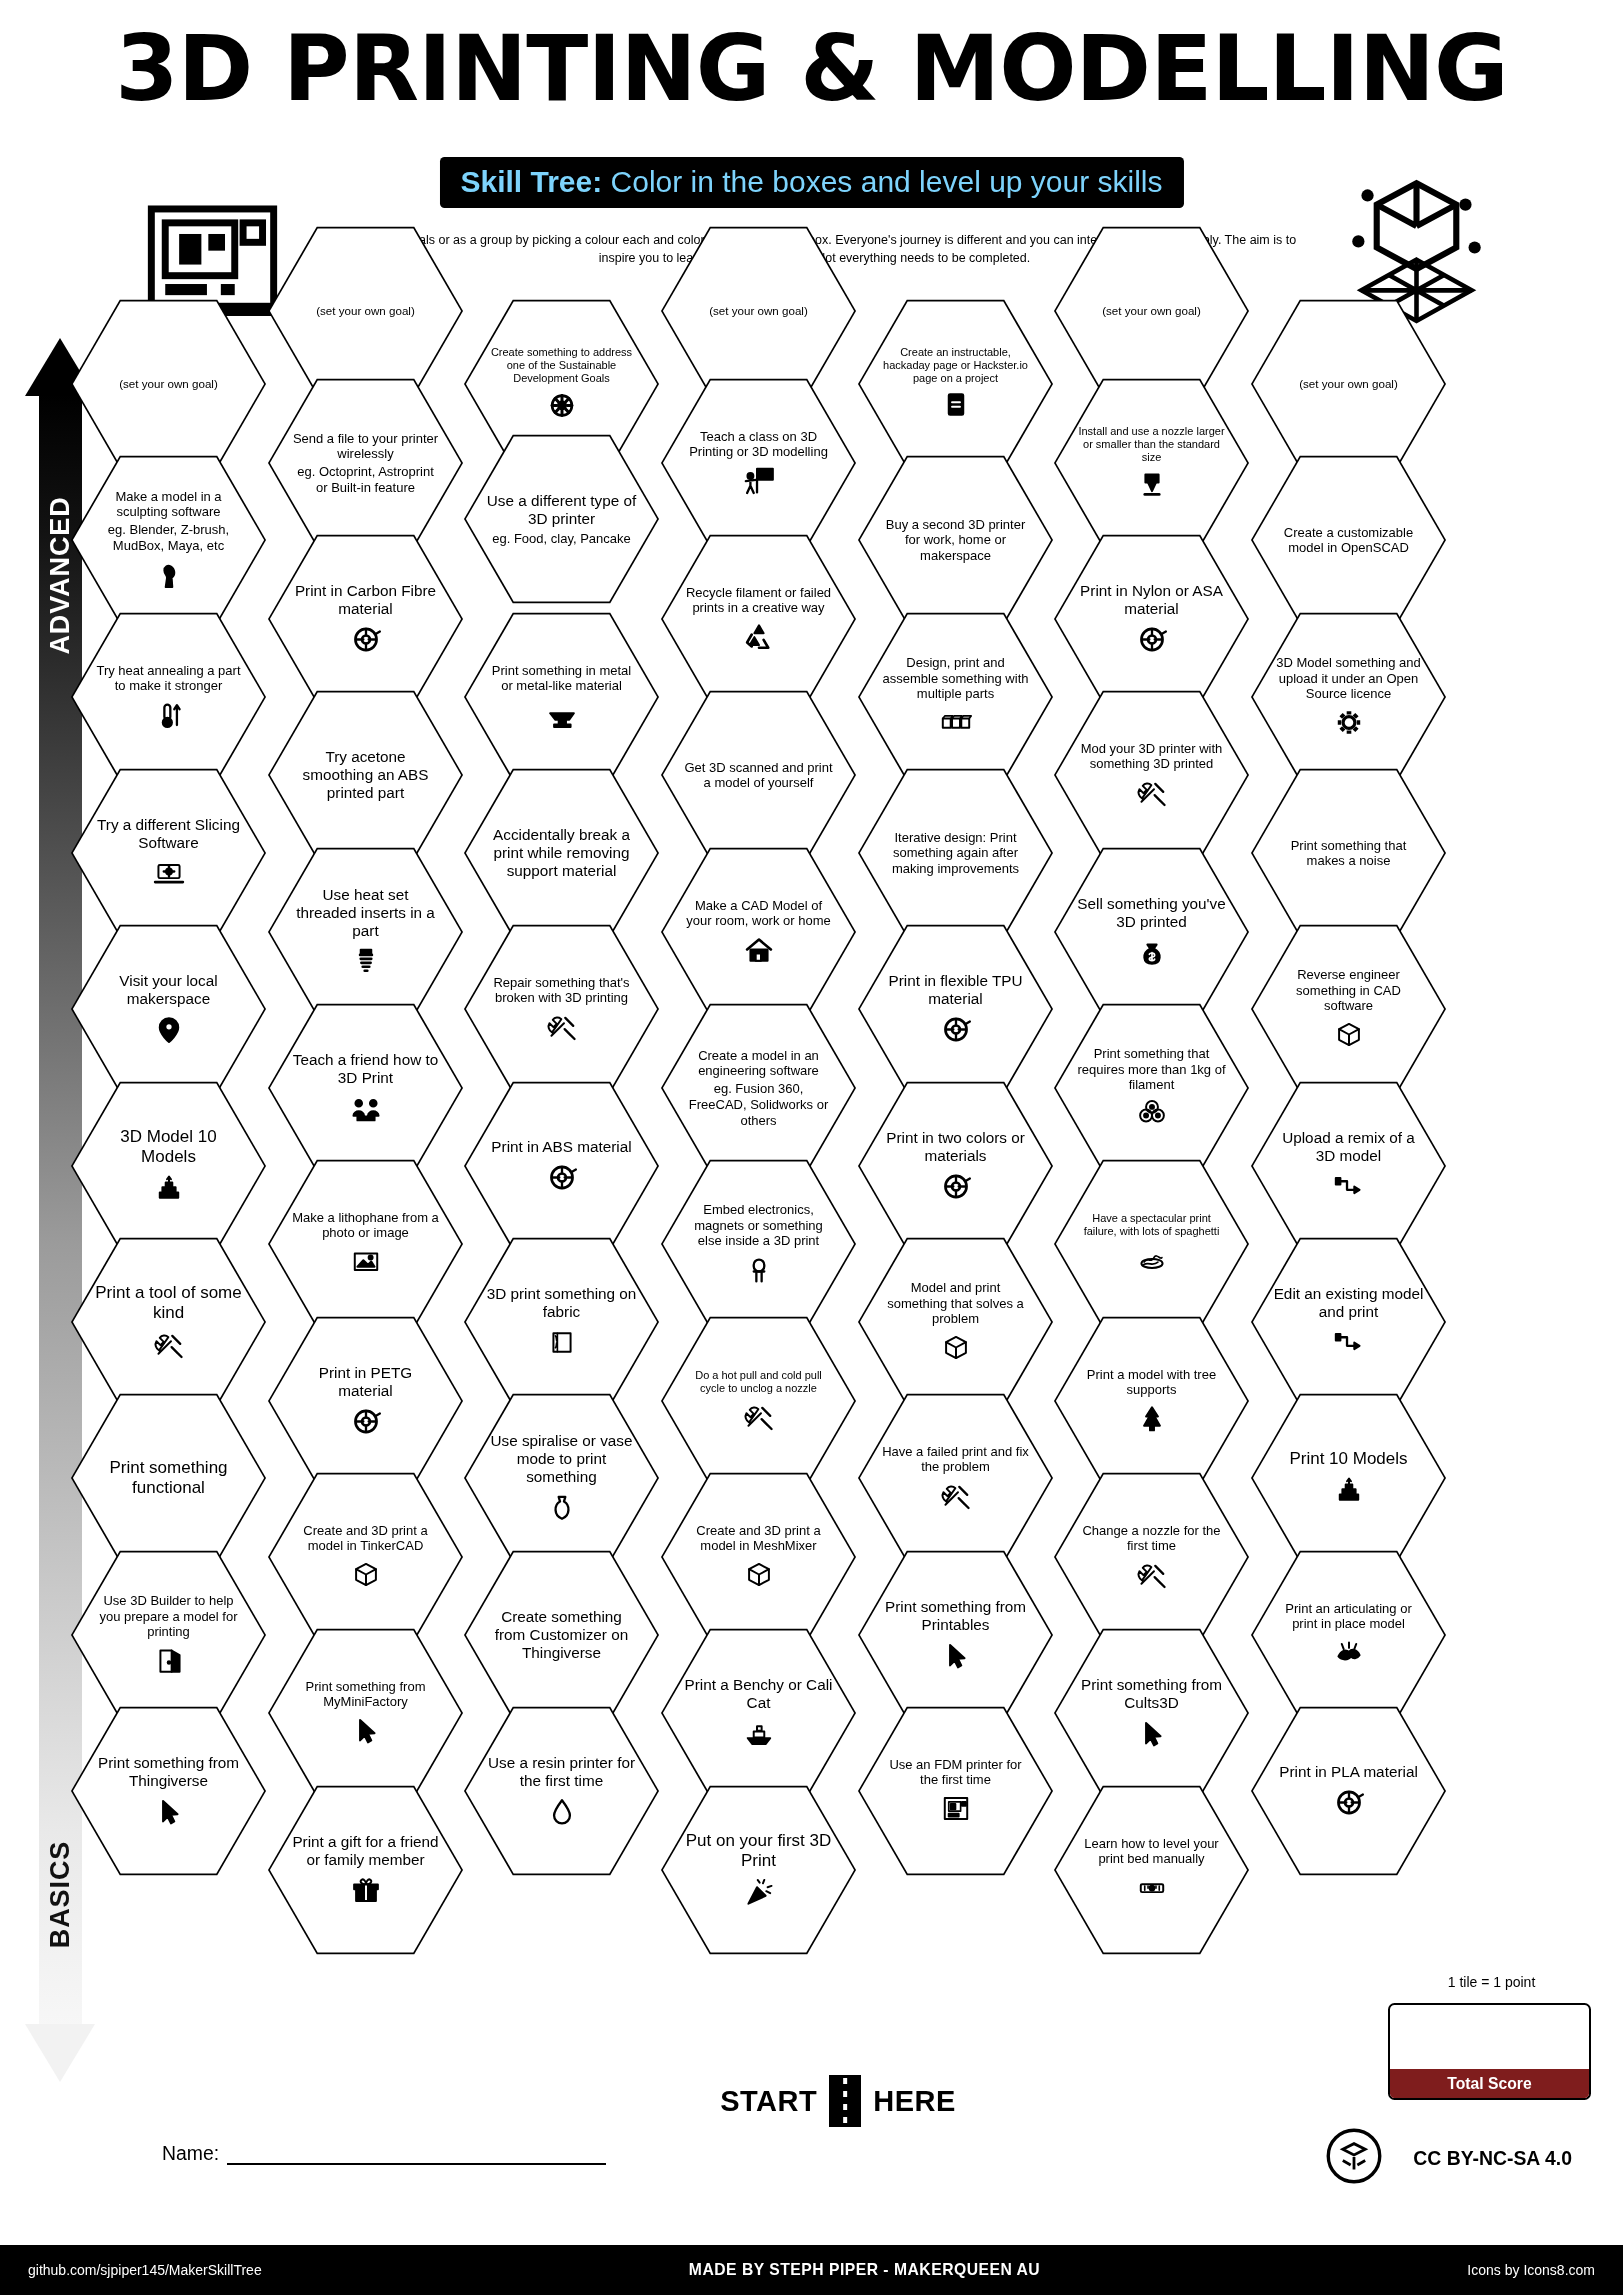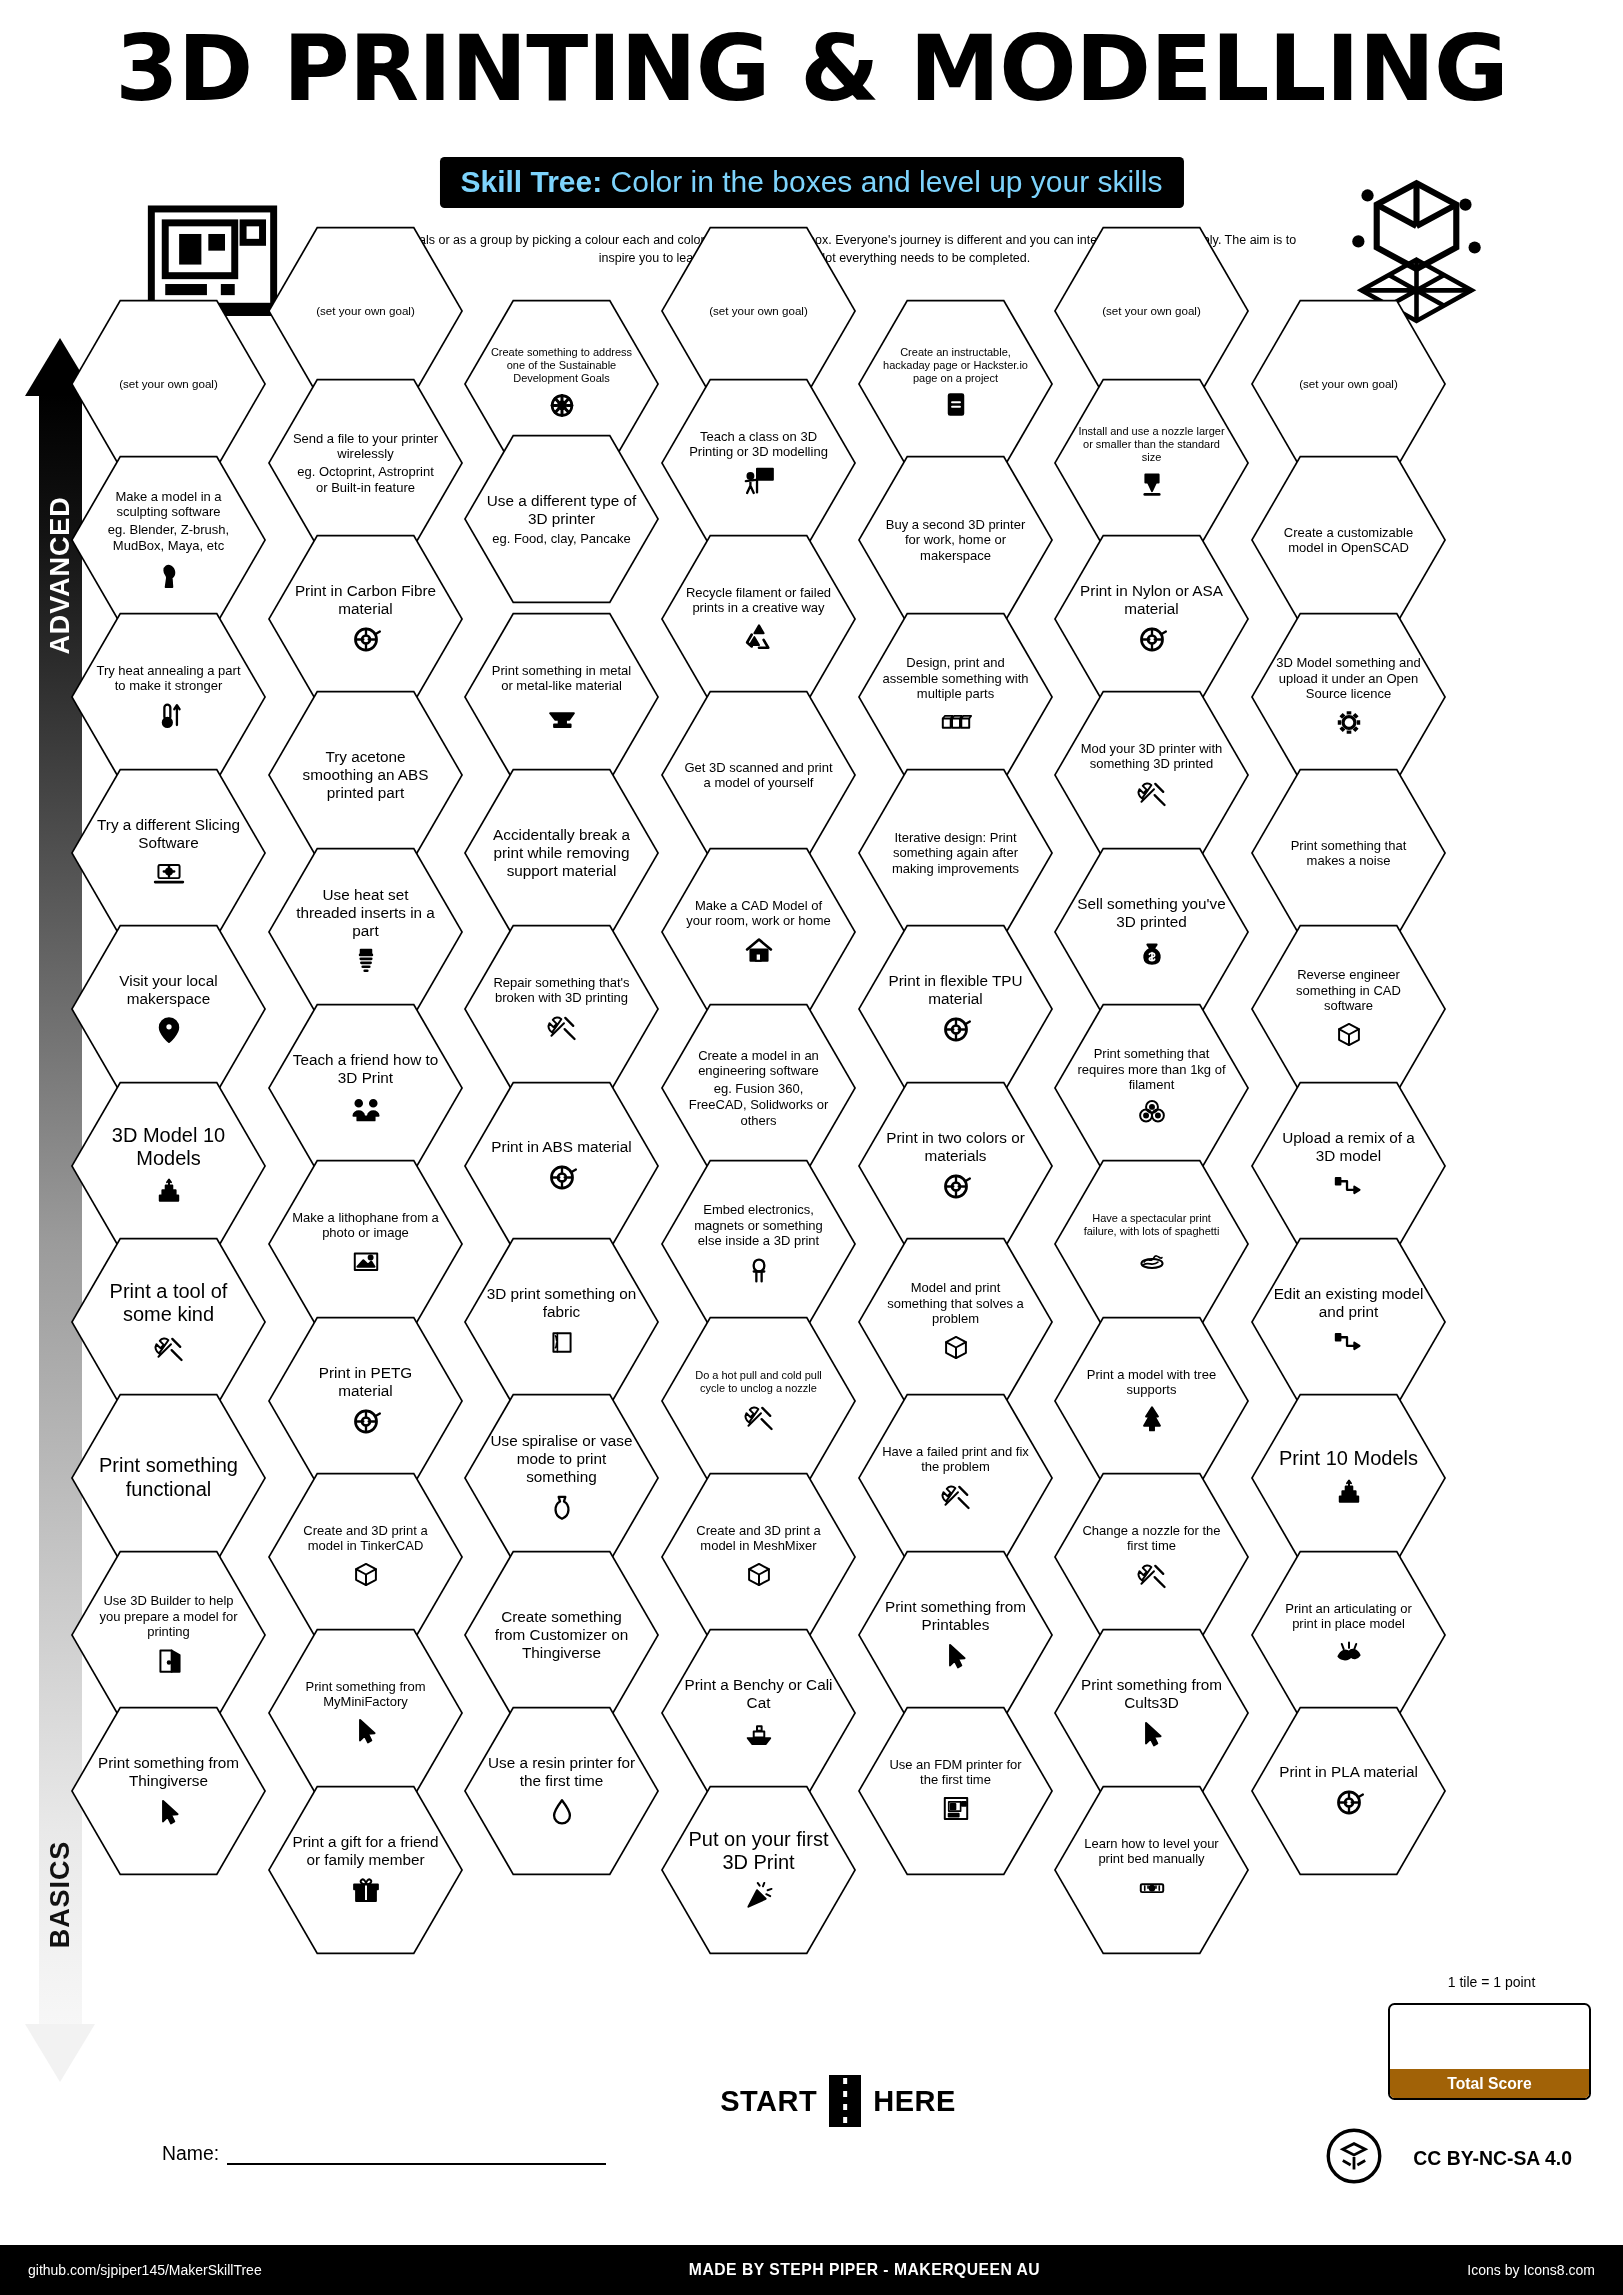--- a/index.html
+++ b/index.html
@@ -71,21 +71,21 @@
     background:#fff;
     clip-path:polygon(25% 1%,75% 1%,100% 50%,75% 99%,25% 99%,0 50%);
     display:flex;flex-direction:column;align-items:center;justify-content:center;
     text-align:center;box-sizing:border-box;padding:0 20.4px;
   }
   .hexwrap .label{line-height:1.18;}
   .hexwrap .sub{font-size:13px;line-height:1.2;margin-top:2.8px;}
   .hexwrap .ic{margin-top:4.6px;line-height:1;}
   .hexwrap .ic svg{display:block;}
 
-  .fs-l .label{font-size:20px;}
+  .fs-l .label{font-size:17px;}
   .fs-m .label{font-size:15.3px;}
   .fs-s .label{font-size:13px;}
   .fs-xs .label{font-size:11px;}
   .goal .label{font-size:11.6px;}
 
   
   #start-here{
     position:absolute;left:662px;top:2073px;width:352px;height:56px;
     display:flex;align-items:center;justify-content:center;gap:12px;
     font-size:29px;font-weight:700;letter-spacing:0.5px;
@@ -96,21 +96,21 @@
     width:3.7px;height:46px;
     background:repeating-linear-gradient(to bottom,#fff 0 6.5px,#000 6.5px 13px);
   }
 
   
   #score-box{
     position:absolute;right:32px;top:2003px;width:199px;height:93px;
     border:2.3px solid #000;border-radius:6.5px;overflow:hidden;background:#fff;
   }
   #score-label{
-    position:absolute;left:0;right:0;bottom:0;height:29px;background:#a16207;color:#fff;
+    position:absolute;left:0;right:0;bottom:0;height:29px;background:#7f1d1d;color:#fff;
     display:flex;align-items:center;justify-content:center;font-size:15.7px;font-weight:700;
   }
 
   
   #name-row{
     position:absolute;left:162px;top:2142px;display:flex;align-items:flex-end;gap:7.4px;
     font-size:19.4px;
   }
   #name-line{width:379px;border-bottom:2.3px solid #000;height:3.7px;}
 

